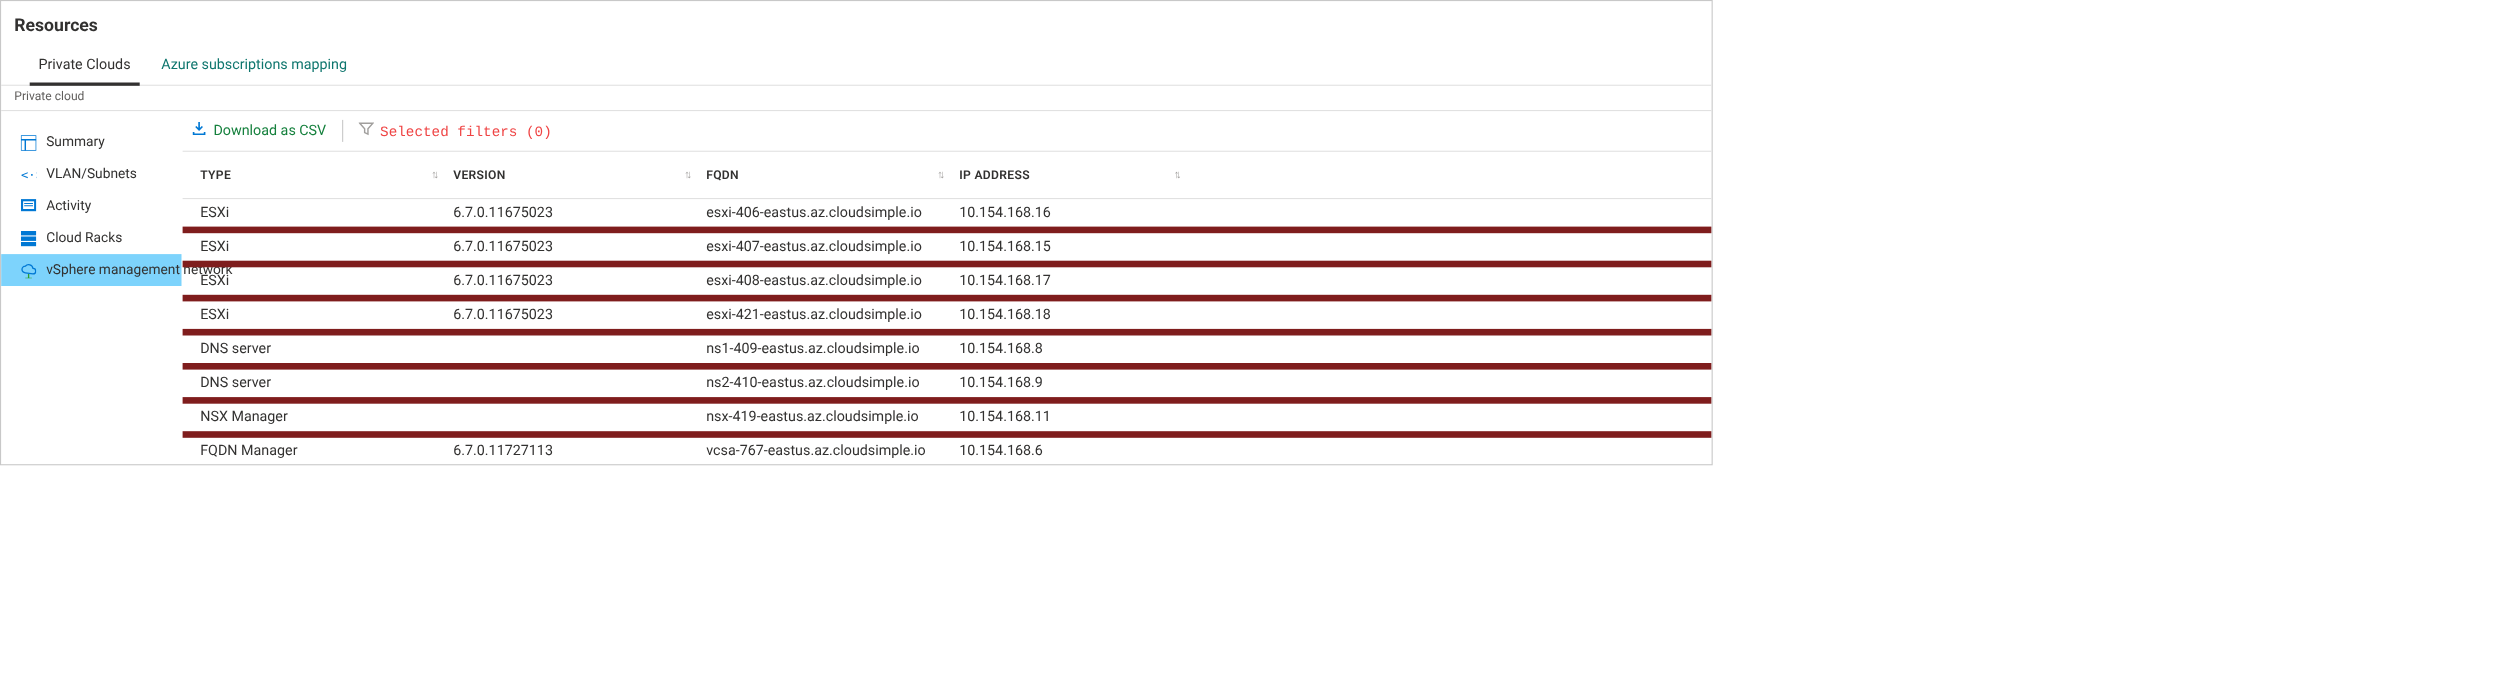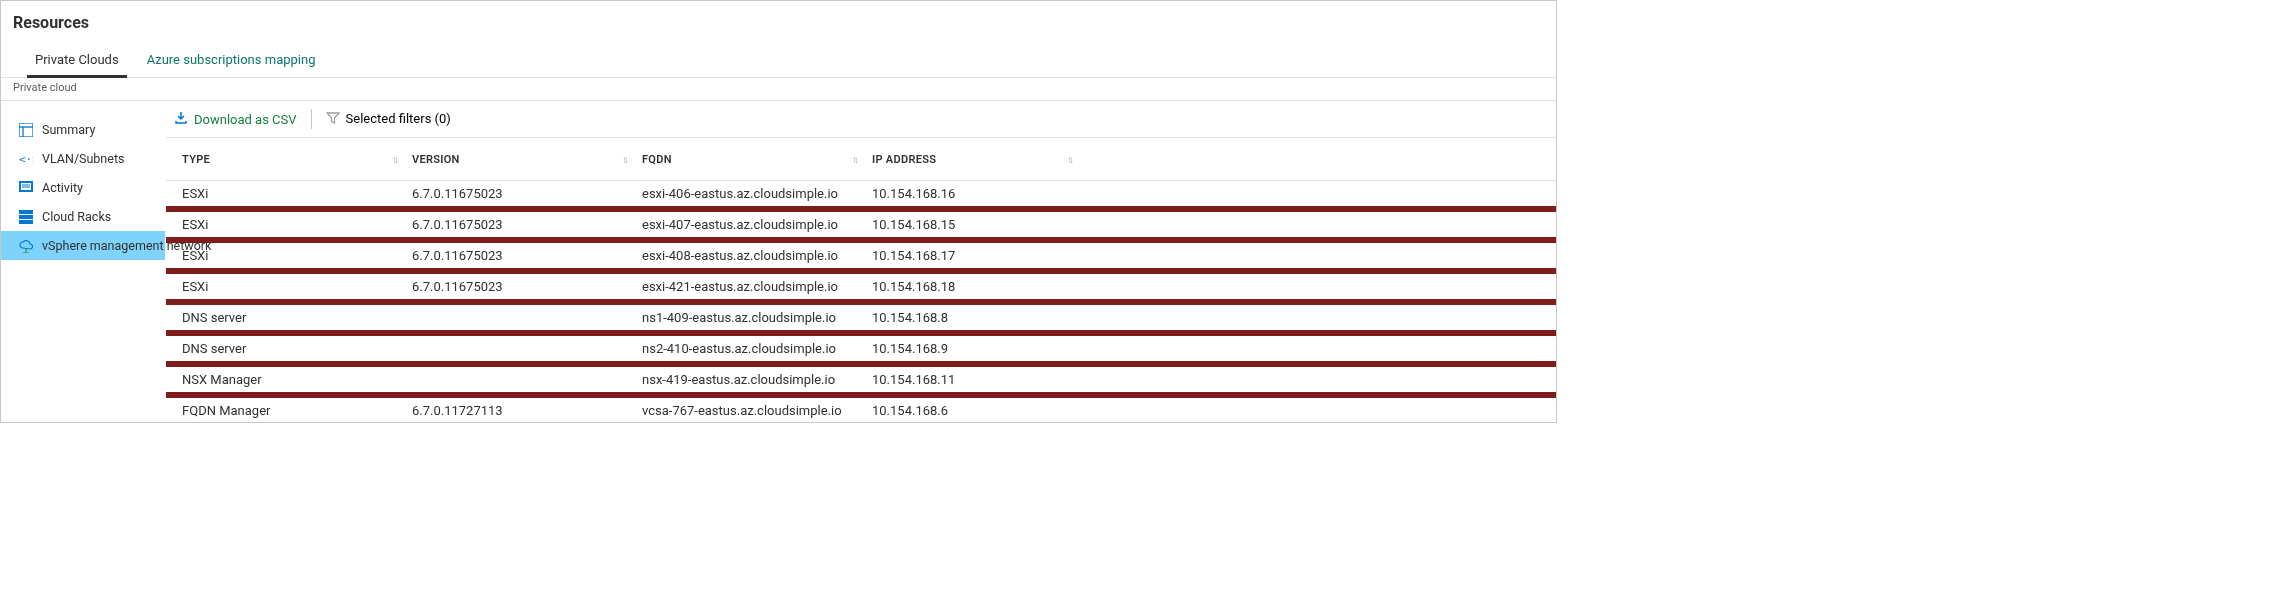--- a/index.html
+++ b/index.html
@@ -104,25 +104,26 @@
   cursor: pointer;
   font-size: 13px;
 }
 .tool-sep {
   width: 1px;
   height: 20px;
   background: #c8c8c8;
 }
 .filter-btn {
   display: inline-flex;
-  align-items: flex-start;
+  align-items: flex-end;
   gap: 6px;
-  color: #000000;
+  color: #ef4444;
   cursor: pointer;
   font-size: 13px;
+  font-family: Liberation Mono, monospace;
 }
 .table {
   width: 100%;
 }
 .thead, .trow {
   display: grid;
   grid-template-columns: 230px 230px 230px 215px;
   align-items: center;
   padding-left: 16px;
 }

